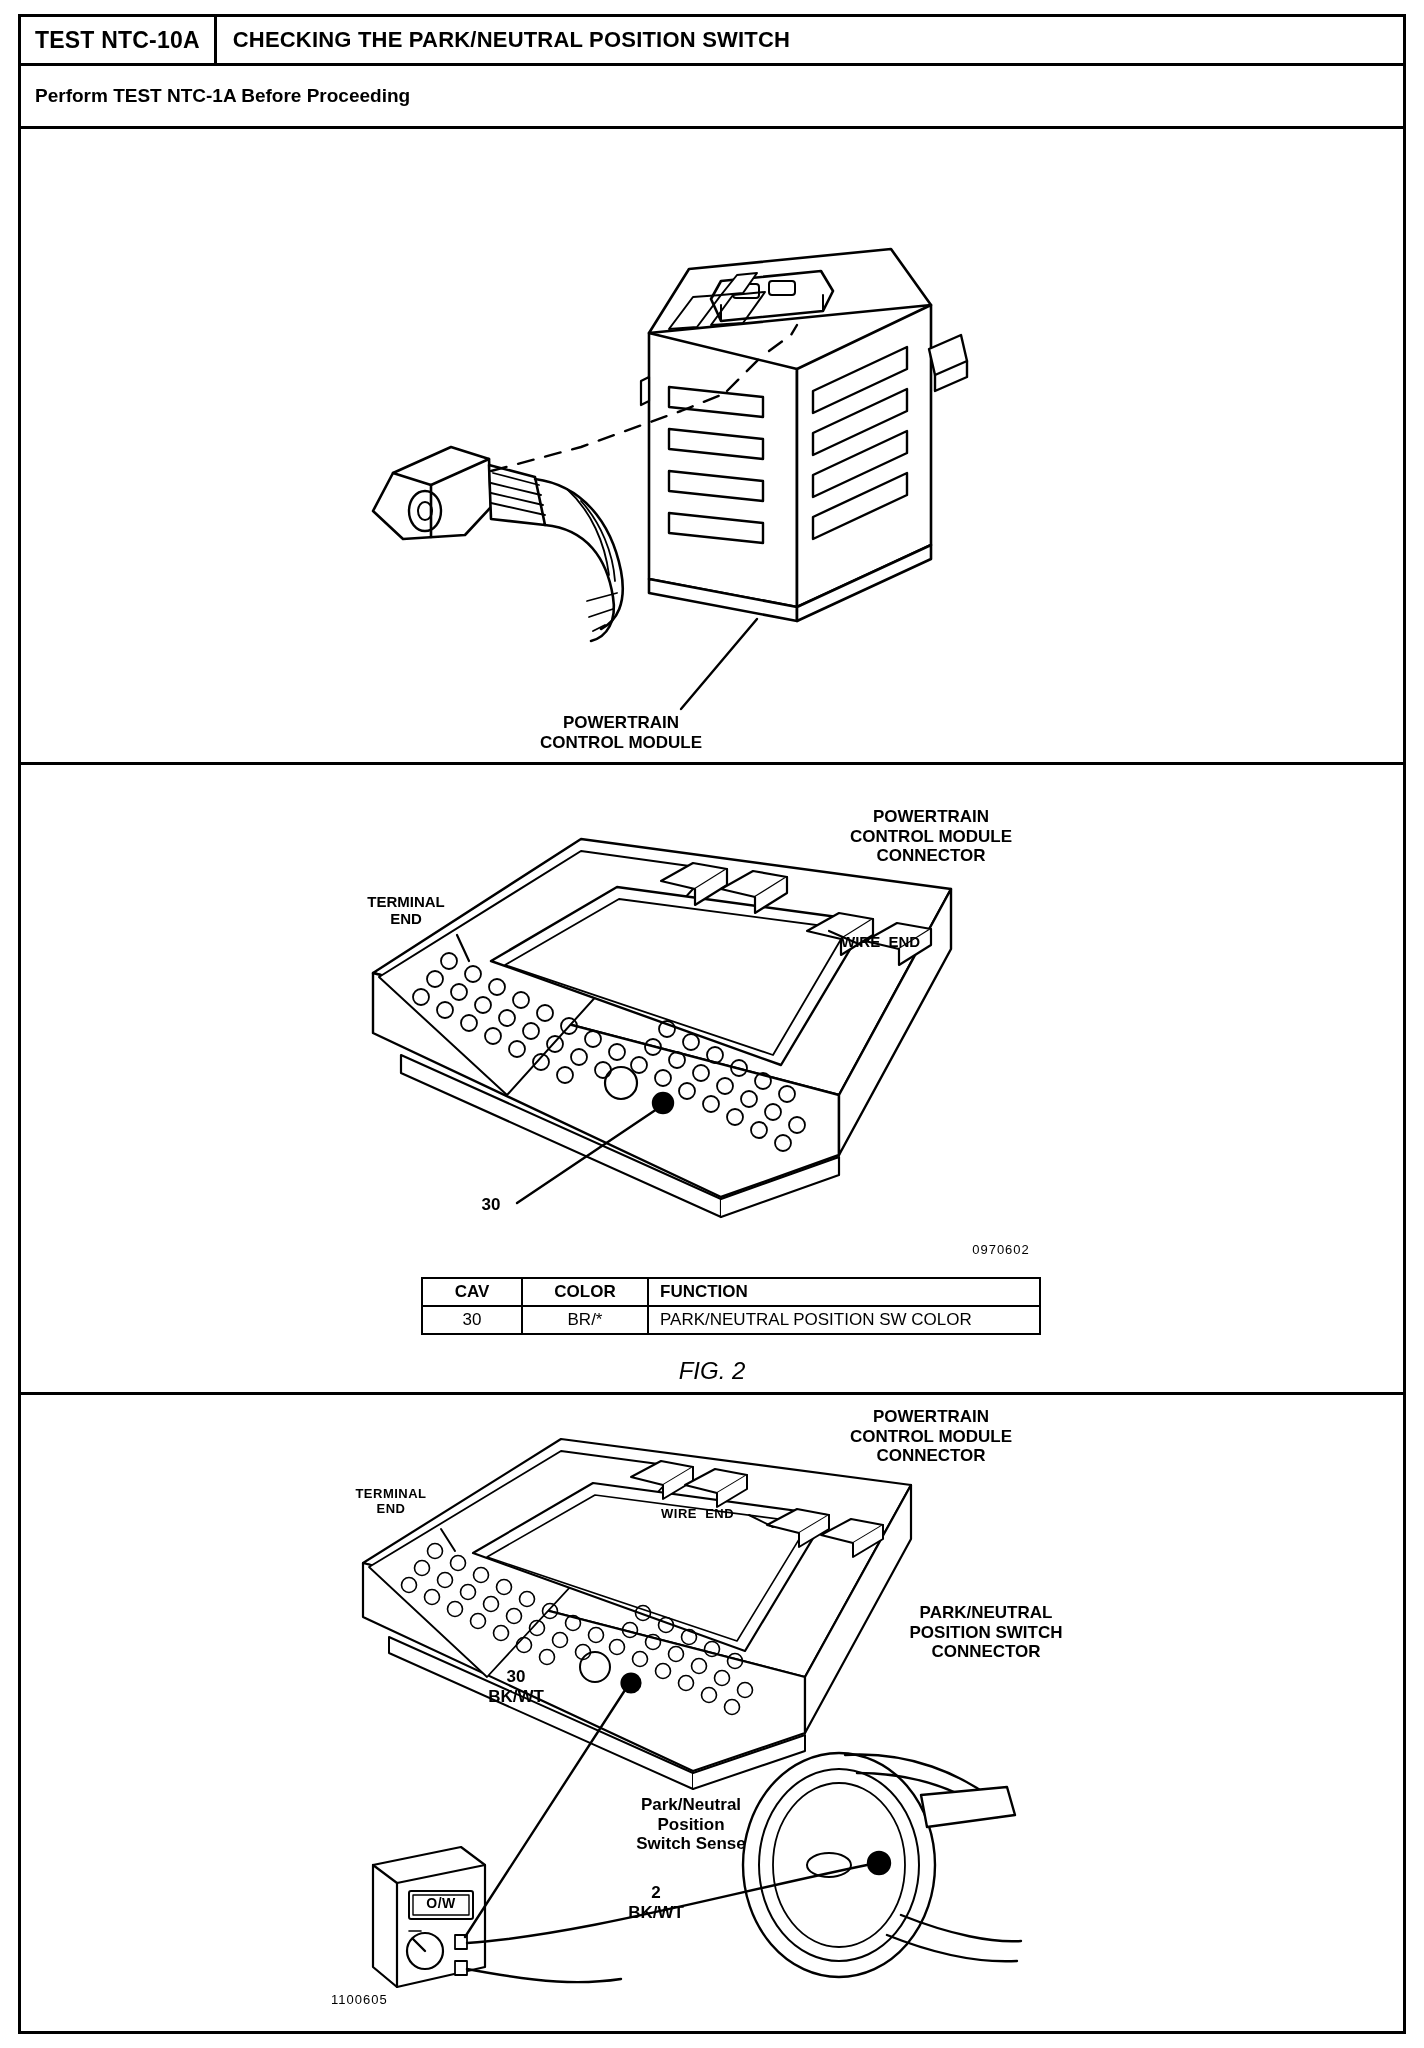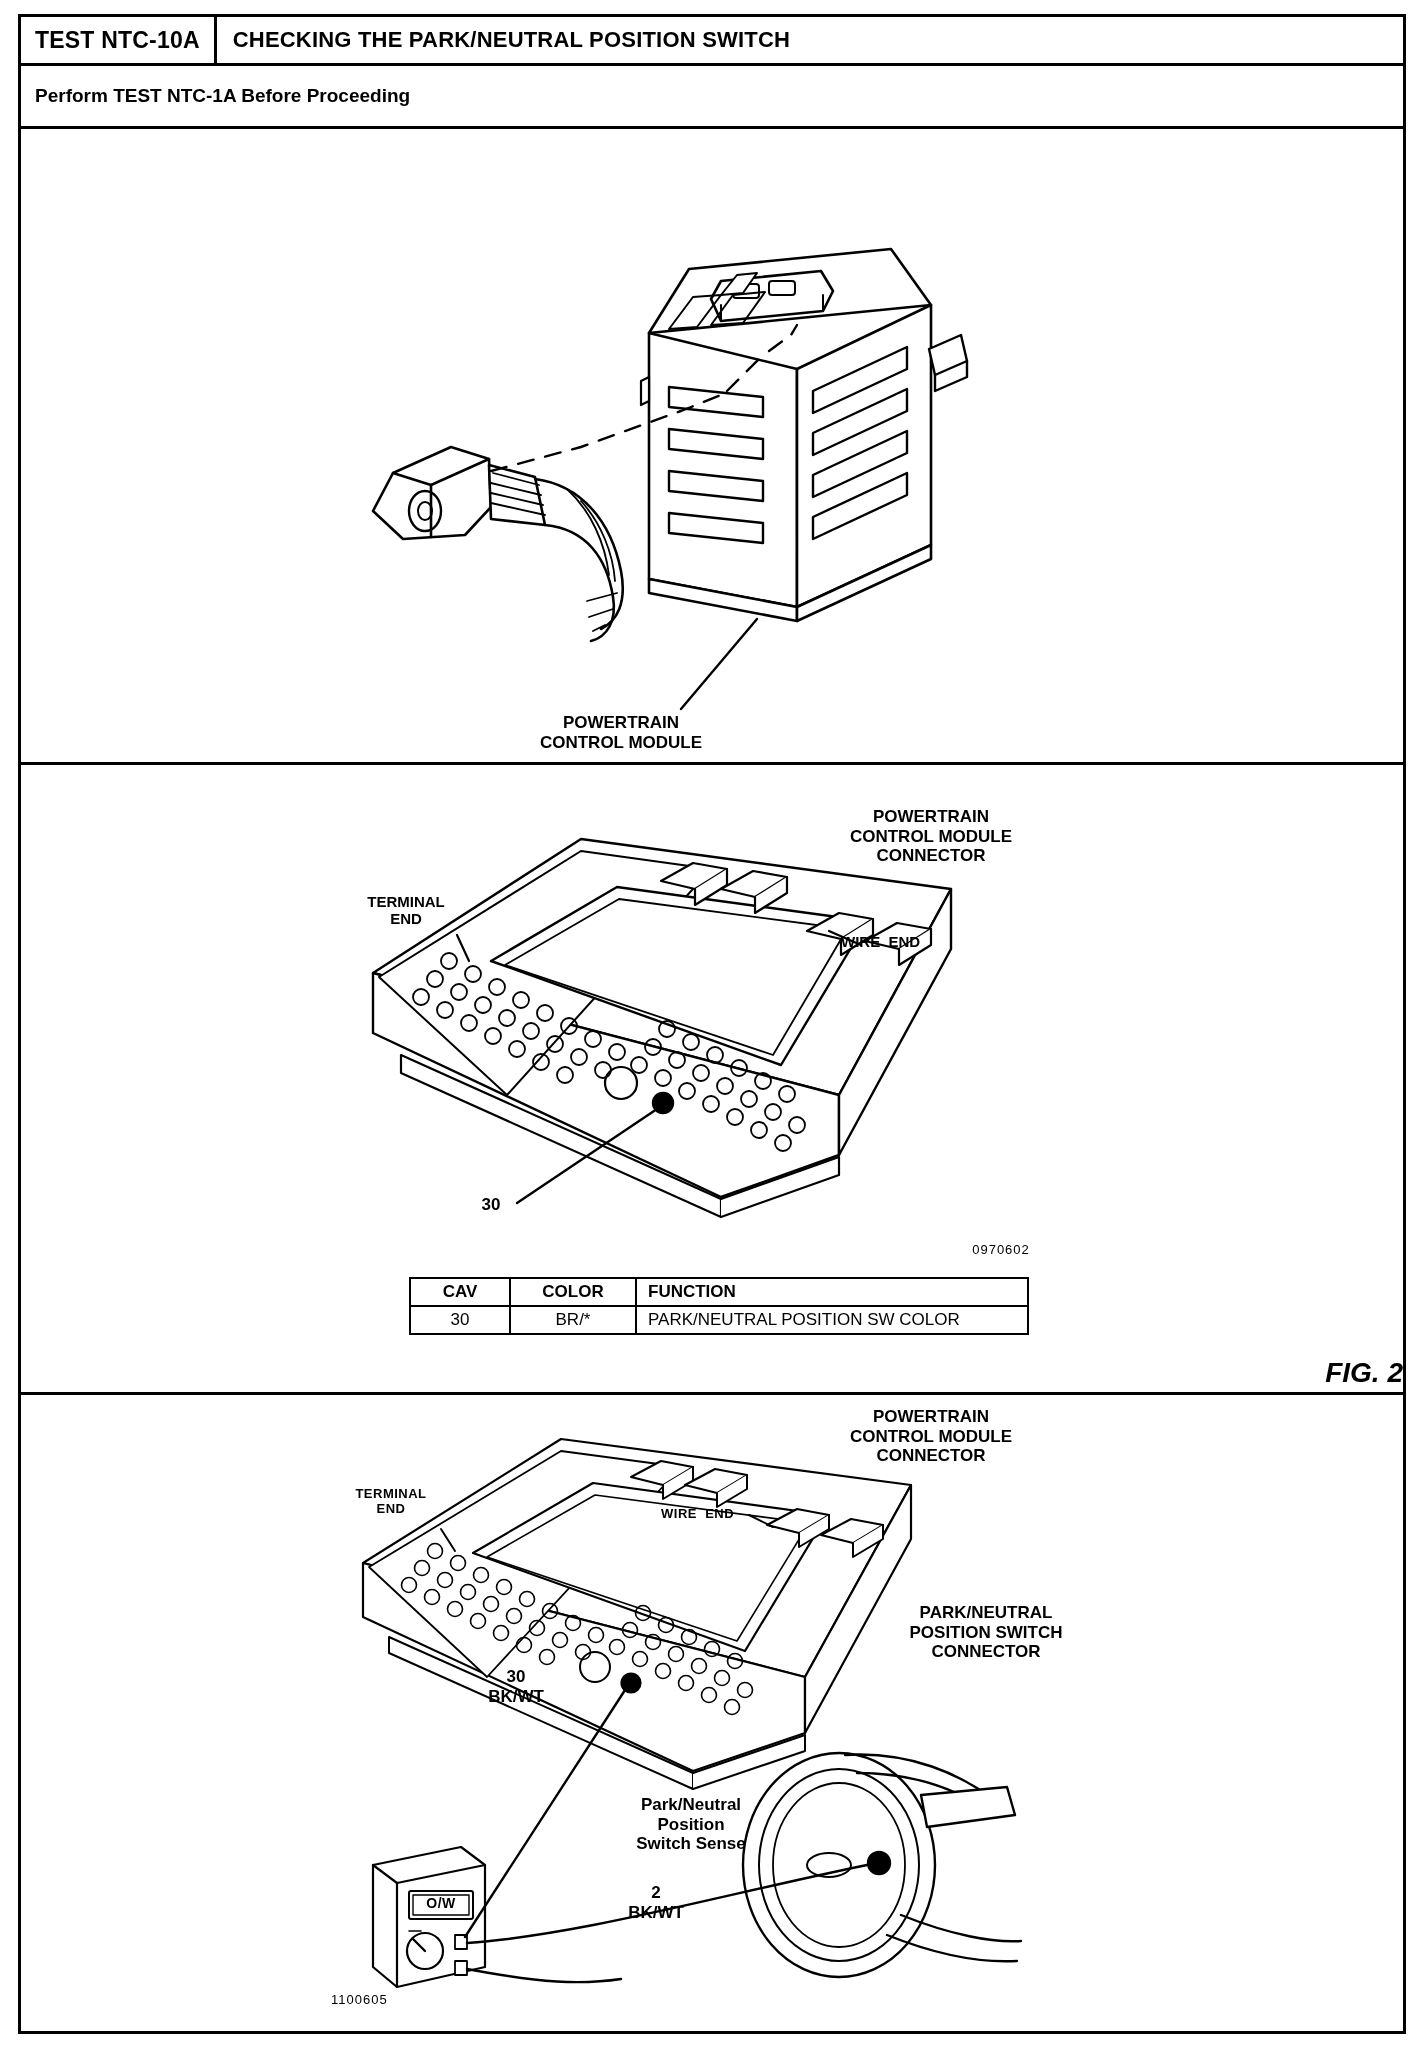--- a/index.html
+++ b/index.html
@@ -59,40 +59,41 @@
     box-sizing:border-box;
     overflow:hidden;
   }
   .fig:last-child{border-bottom:none;}
   .fig1{flex:0 0 636px;}
   .fig2{flex:0 0 630px;}
   .fig3{flex:1 1 auto;}
   .fig-label{
     position:absolute;
     left:0;right:0;
-    text-align:right;
-    font-size:28px;font-weight:bold;font-style:italic;
+    text-align:center;
+    font-size:24px;font-weight:normal;font-style:italic;
   }
   .txt{
     position:absolute;
     font-size:17px;font-weight:bold;
     line-height:1.15;
     text-align:center;
     white-space:pre;
   }
   .txt.small{font-size:15px;}
   .txt.tiny{font-size:13px;font-weight:bold;letter-spacing:0.5px;}
   .txt.num{font-size:13px;font-weight:normal;letter-spacing:1px;}
   
   .cavtable{
     position:absolute;
     border:2px solid #000;
     border-collapse:collapse;
     font-size:17px;
     background:#fff;
+    margin-left:12px;
   }
   .cavtable td,.cavtable th{
     border:2px solid #000;
     padding:3px 10px;
     font-weight:bold;
     text-align:center;
     white-space:nowrap;
   }
   .cavtable td.fn,.cavtable th.fn{text-align:left;font-weight:normal;padding-left:11px;}
   .cavtable th.fn{font-weight:bold;}

